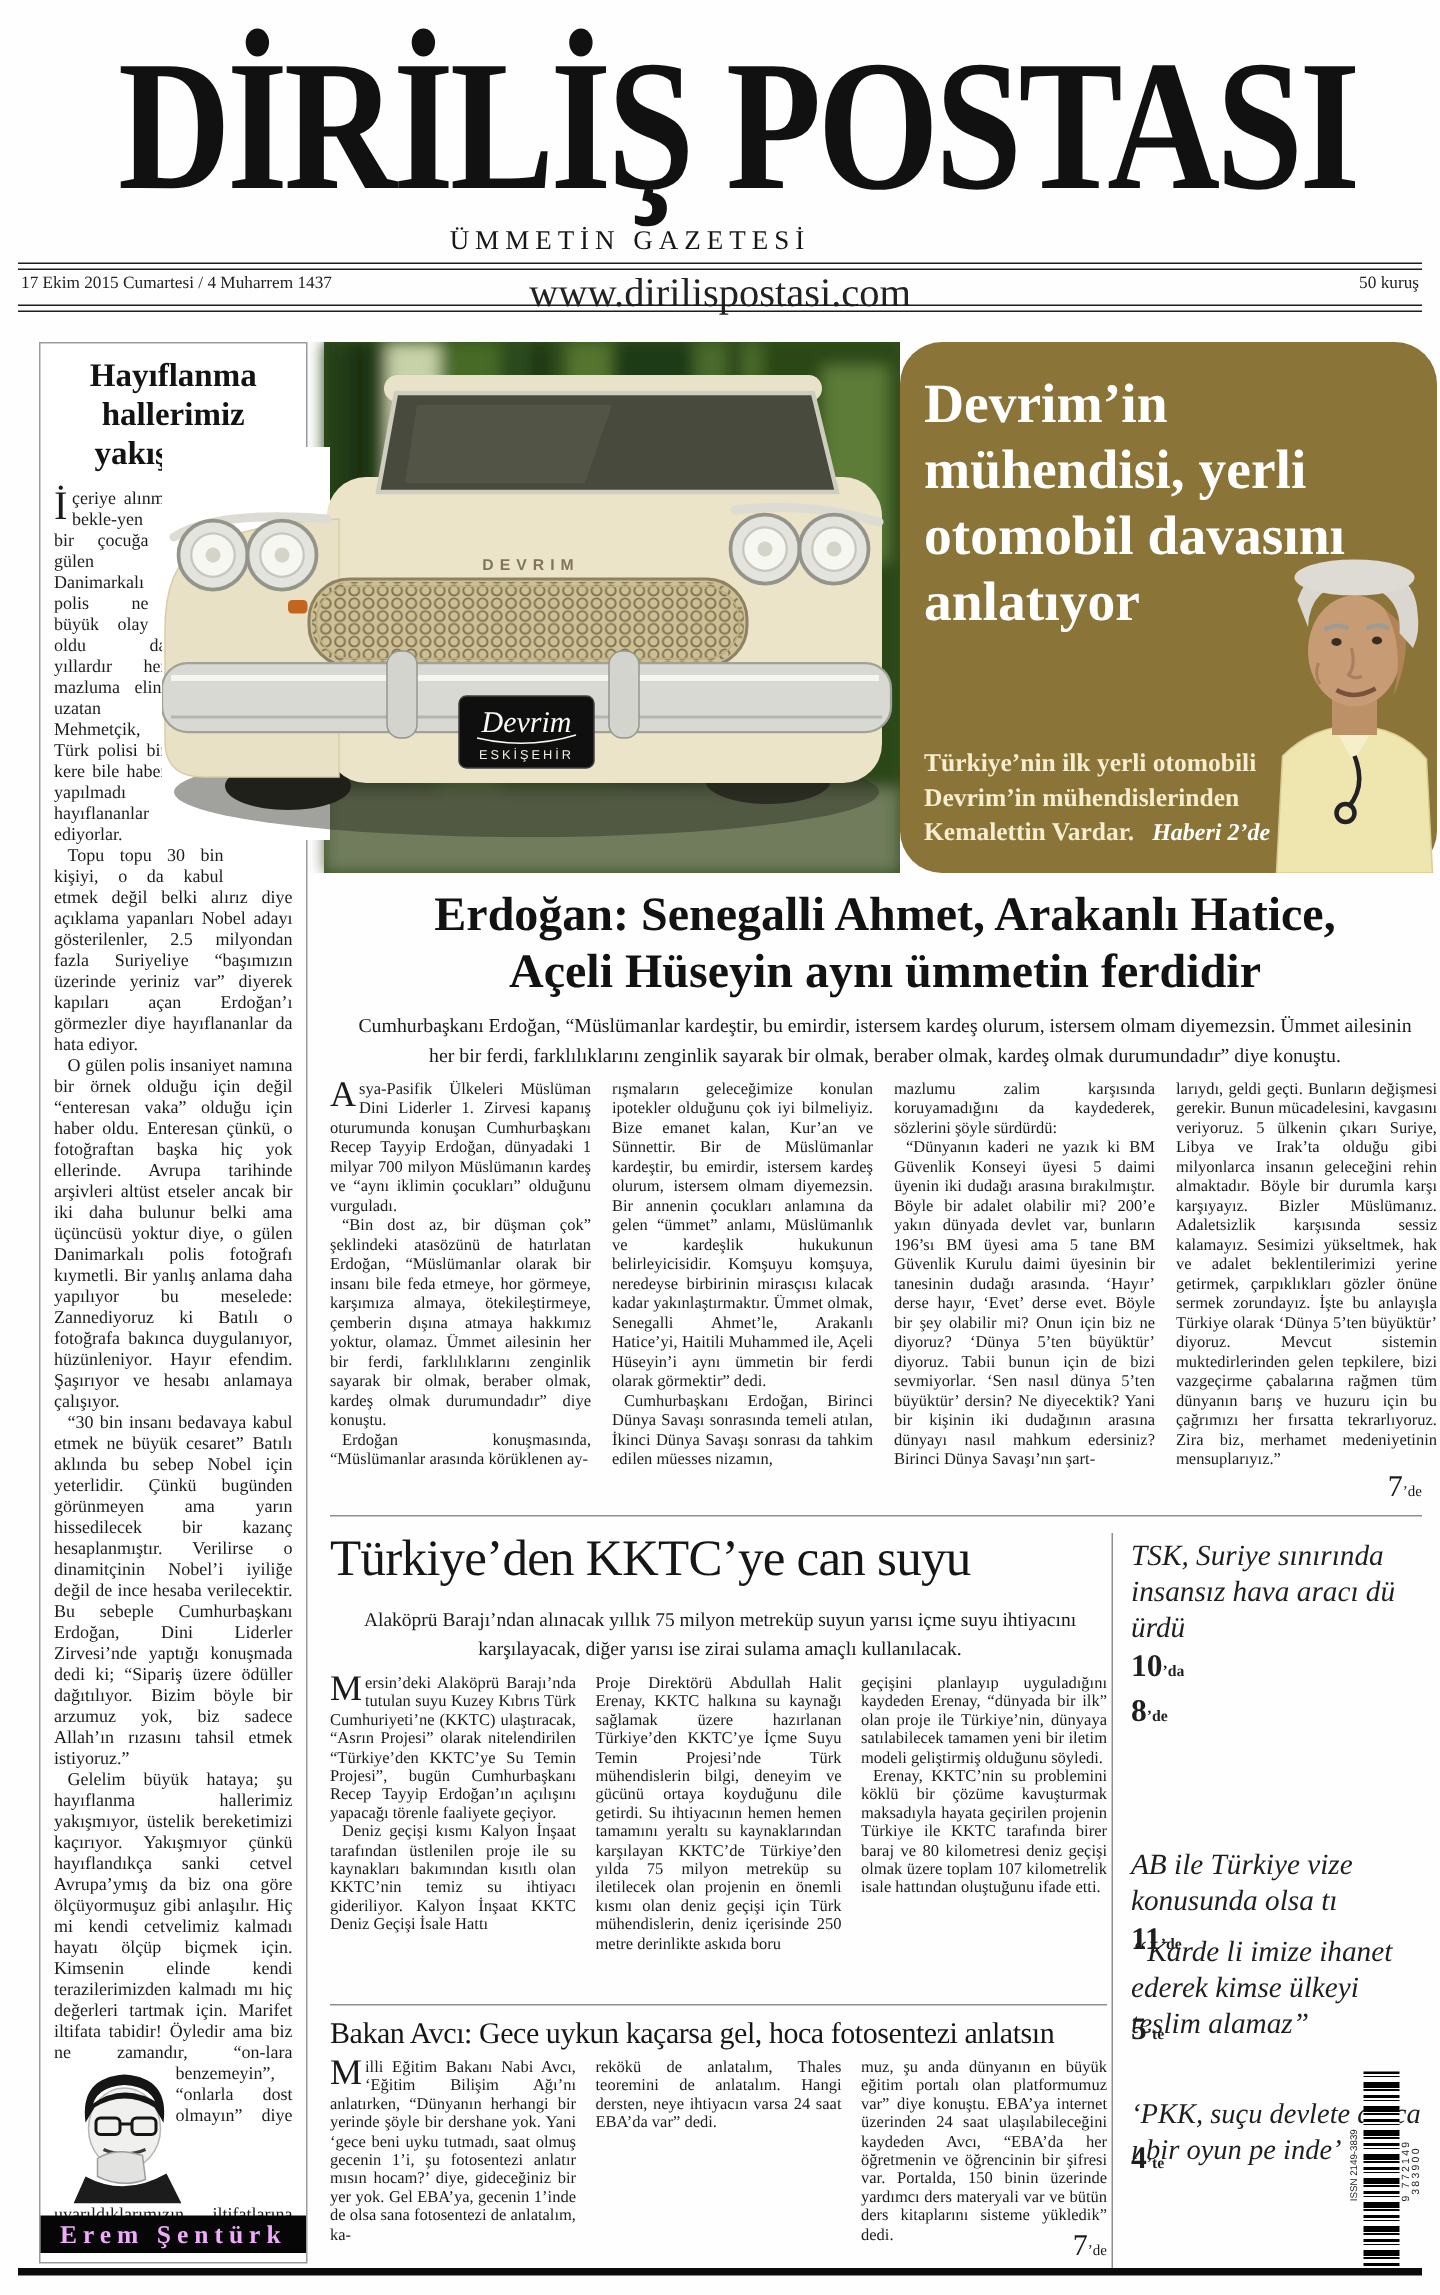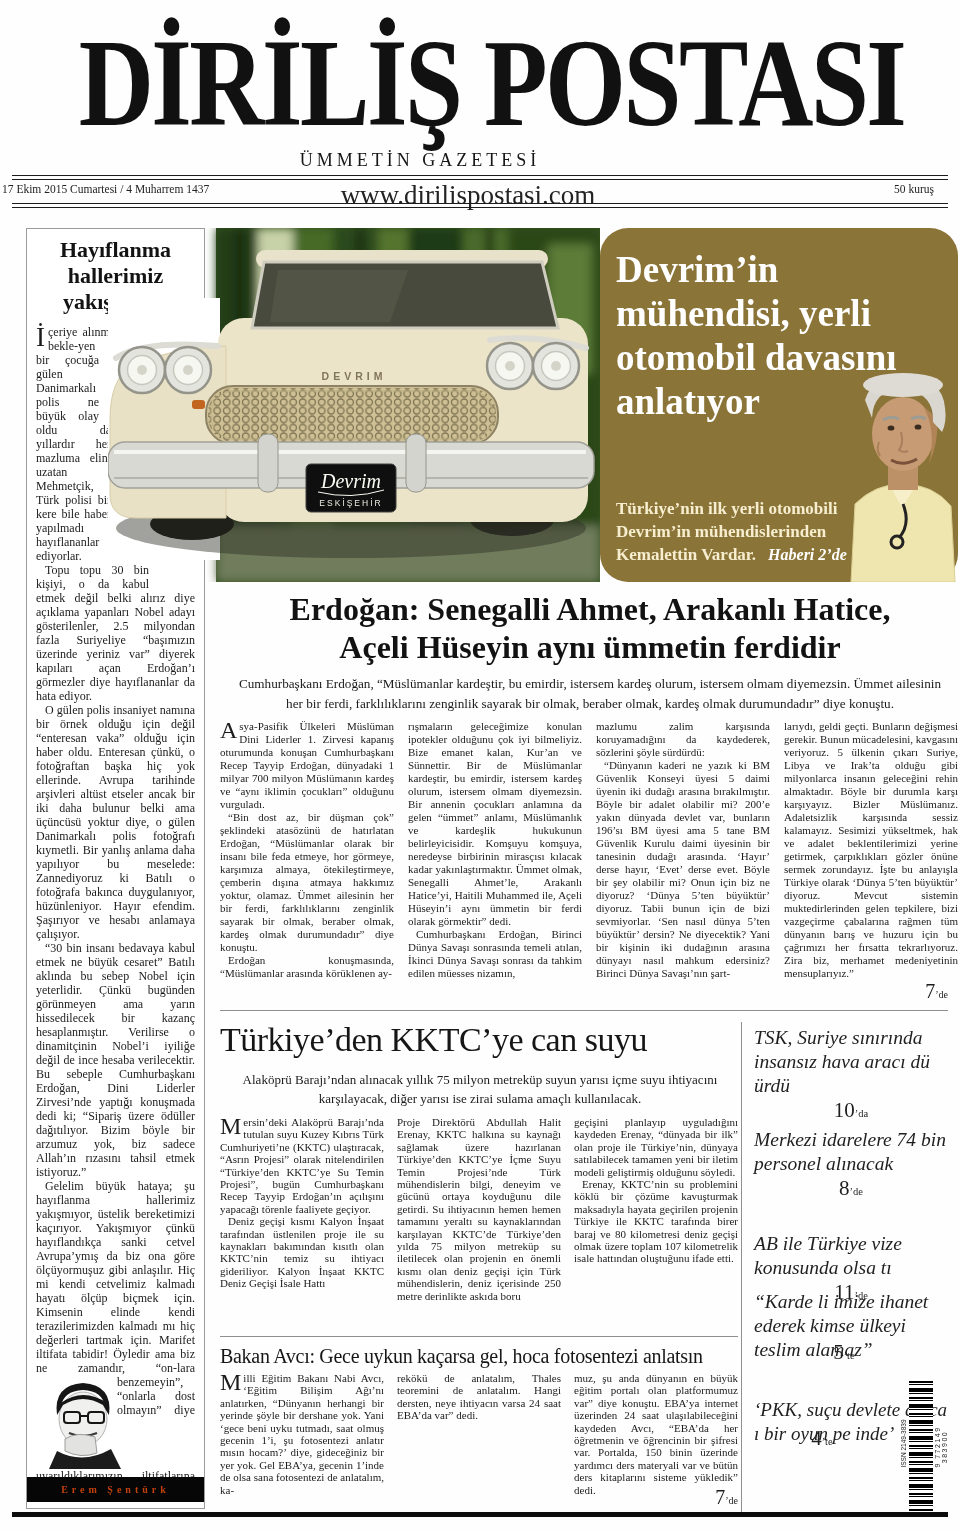--- a/index.html
+++ b/index.html
@@ -6,40 +6,40 @@
   #page{position:relative;width:960px;height:1530px;background:#fefefe;margin:0 auto;
         font-family:"Liberation Serif","DejaVu Serif",serif;color:#1b1b1b;overflow:hidden;padding-left:34px;}
   .abs{position:absolute;}
 
   
   #masthead{top:22px;left:0;width:960px;height:124px;text-align:center;white-space:nowrap;}
   #masthead .mt{display:inline-block;font-size:124px;font-weight:bold;line-height:1.0;
 romanize:none;letter-spacing:-3px;transform:scaleX(.84);transform-origin:50% 50%;color:#111;}
   #subtitle{top:150px;left:0;width:840px;text-align:center;font-size:18px;letter-spacing:4px;color:#161616;}
   .hr{position:absolute;left:12px;width:936px;height:1px;background:#1c1c1c;}
-  #date-row{top:181px;left:0;width:936px;height:20px;font-size:11.5px;color:#222;}
+  #date-row{top:181px;left:12px;width:936px;height:20px;font-size:11.5px;color:#222;}
   #date-row .dl{position:absolute;left:2px;top:2px;}
   #date-row .dc{position:absolute;left:0;width:100%;text-align:center;top:2px;}
   #date-row .dr{position:absolute;right:2px;top:2px;}
 
   
   #left-box{left:26px;top:228px;width:179px;height:1281px;border:1px solid #9b9b9b;
             box-sizing:border-box;padding:6px 9px 0 9px;background:#fff;z-index:1;overflow:hidden;}
   #left-box h2{margin:2px 0 10px 0;font-size:22px;line-height:26px;text-align:center;font-weight:bold;color:#131313;}
   .lb-body{font-size:12px;line-height:14px;text-align:justify;hyphens:auto;-webkit-hyphens:auto;}
   .lb-body p{margin:0;text-indent:9px;}
   .lb-body p.ni{text-indent:0;}
   .dc{float:left;font-size:27px;line-height:22px;padding:1px 3px 0 0;font-weight:normal;}
   .ws{float:right;clear:right;}
   .s1{width:96px;height:72px;}
   .s2{width:84px;height:102px;}
   .s3{width:46px;height:72px;}
   .author-cut{float:left;clear:left;width:78px;height:92px;margin:2px 3px 0 0;}
-  #author-bar{left:27px;top:1477px;width:177px;height:25px;background:#060606;color:#c2410c;
-              font-size:10px;font-weight:bold;letter-spacing:4px;text-align:center;line-height:25px;z-index:4;}
+  #author-bar{left:27px;top:1477px;width:177px;height:25px;background:#060606;color:#f0abfc;
+              font-size:17px;font-weight:bold;letter-spacing:4px;text-align:center;line-height:25px;z-index:4;}
 
   
   #car-photo{left:108px;top:228px;width:492px;height:354px;z-index:3;}
 
   
   #feature-box{left:600px;top:228px;width:358px;height:354px;background:#8b7438;box-sizing:border-box;padding:20px 10px 0 16px;}
   #feature-box h1{margin:0;font-size:37px;line-height:44px;font-weight:bold;color:#ffffff;width:335px;}
   #fb-sub{left:616px;top:497px;width:260px;font-size:17px;line-height:23px;font-weight:bold;color:#f6eecf;z-index:2;}
   #fb-sub .ref{font-style:italic;color:#fff;margin-left:12px;font-size:16px;}
   #portrait{left:845px;top:372px;width:114px;height:210px;z-index:2;}
@@ -68,21 +68,21 @@
   #kktc-cols{left:220px;top:1116px;width:518px;height:214px;gap:13px;font-size:11px;line-height:12.4px;}
 
   
   #avci-headline{left:220px;top:1344px;width:522px;font-size:20px;line-height:24px;letter-spacing:-.3px;color:#161616;}
   #avci-cols{left:220px;top:1372px;width:518px;height:138px;gap:13px;font-size:11px;line-height:12.4px;}
   #avci-ref{left:660px;top:1486px;width:78px;}
 
   
   #vdiv{left:741px;top:1022px;width:1px;height:492px;background:#8f8f8f;}
   .sb-item{position:absolute;left:754px;width:194px;font-style:italic;font-size:19.5px;line-height:24px;color:#1f1f1f;}
-  .sb-ref{text-align:center;font-style:normal;margin-top:0;}
+  .sb-ref{text-align:left;font-style:normal;margin-top:0;font-weight:bold;}
   .sb-ref .n{font-size:21px;}
   .sb-ref .s{font-size:10.5px;}
   #sb1{top:1026px;} #sb2{top:1128px;} #sb3{top:1232px;}
   #sb4{top:1290px;} #sb5{top:1398px;font-size:19px;}
   #sb4 .sb-ref{margin-top:-22px;padding-right:14px;}
   #sb5 .sb-ref{margin-top:-20px;padding-right:58px;}
 
   
   #bc{left:897px;top:1378px;width:50px;height:140px;}
   #bc .bars{position:absolute;left:12px;top:3px;width:24px;height:132px;background:
@@ -304,21 +304,20 @@
     <span class="n">7</span><span class="s">’de</span>
   </div>
 
   <div class="abs" id="vdiv"></div>
 
   <div class="sb-item" id="sb1">
     <span>TSK, Suriye sınırında insansız hava aracı dü ürdü</span>
     <div class="sb-ref"><span class="n">10</span><span class="s">’da</span></div>
   </div>
   <div class="sb-item" id="sb2">
-    <span>Merkezi idarelere 74 bin personel alınacak</span>
     <div class="sb-ref"><span class="n">8</span><span class="s">’de</span></div>
   </div>
   <div class="sb-item" id="sb3">
     <span>AB ile Türkiye vize konusunda olsa tı</span>
     <div class="sb-ref"><span class="n">11</span><span class="s">’de</span></div>
   </div>
   <div class="sb-item" id="sb4">
     <span>“Karde li imize ihanet ederek kimse ülkeyi teslim alamaz”</span>
     <div class="sb-ref"><span class="n">5</span><span class="s">’te</span></div>
   </div>

